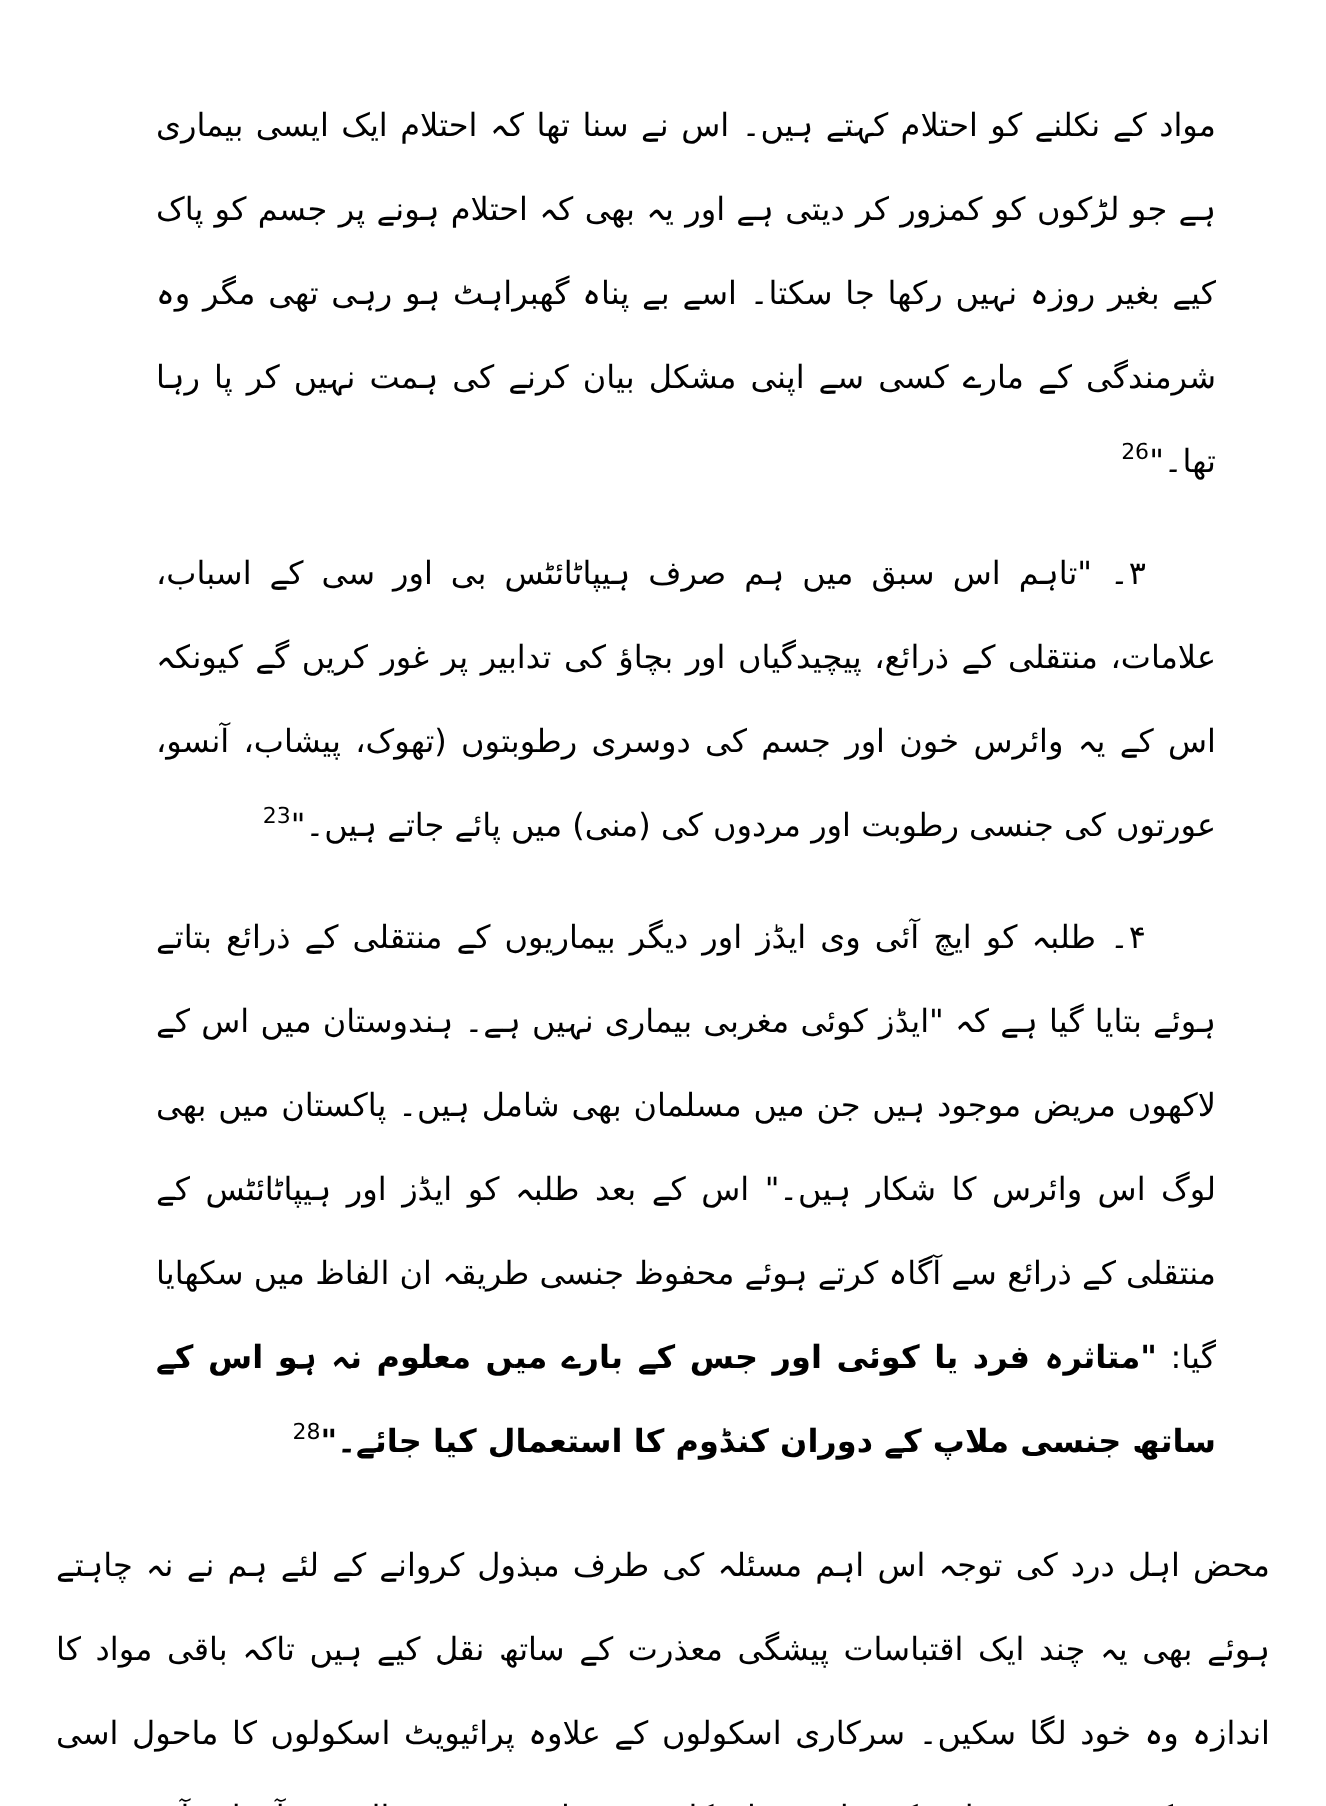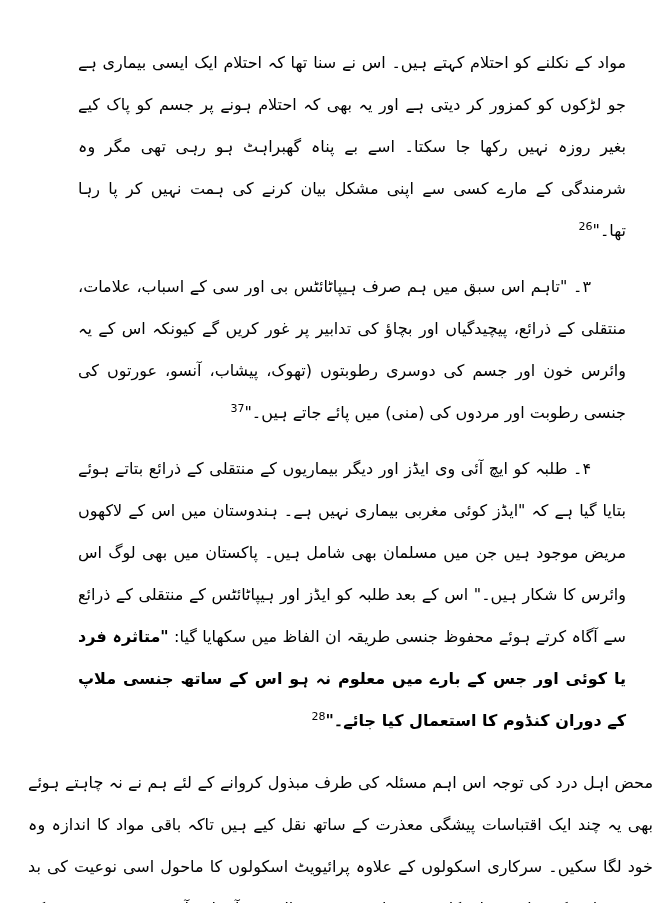--- a/index.html
+++ b/index.html
@@ -6,21 +6,21 @@
   html, body { background: #ffffff; }
   body {
     width: 663px; height: 903px;
     font-family: "DejaVu Sans", sans-serif;
   }
   .page {
     width: 663px; height: 903px;
     background: #ffffff;
     color: #000000;
     direction: rtl;
-    padding: 42px 10px 0 28px;
+    padding: 42px 28px 0 28px;
     overflow: hidden;
   }
   .quote-block {
     margin: 0 27px 0 50px; 
   }
   .para {
     font-size: 16px;
     line-height: 42px;
     text-align: justify;
     color: #000000;
@@ -39,21 +39,21 @@
 </style>
 </head>
 <body>
 
 <main class="page">
 
   <section class="quote-block">
 
     <p class="para"><span>مواد کے نکلنے کو احتلام کہتے ہیں۔ اس نے سنا تھا کہ احتلام ایک ایسی بیماری ہے جو لڑکوں کو کمزور کر دیتی ہے اور یہ بھی کہ احتلام ہونے پر جسم کو پاک کیے بغیر روزہ نہیں رکھا جا سکتا۔ اسے بے پناہ گھبراہٹ ہو رہی تھی مگر وہ شرمندگی کے مارے کسی سے اپنی مشکل بیان کرنے کی ہمت نہیں کر پا رہا تھا۔"</span><sup class="footnote">26</sup></p>
 
-    <p class="para numbered"><span>۳۔ "تاہم اس سبق میں ہم صرف ہیپاٹائٹس بی اور سی کے اسباب، علامات، منتقلی کے ذرائع، پیچیدگیاں اور بچاؤ کی تدابیر پر غور کریں گے کیونکہ اس کے یہ وائرس خون اور جسم کی دوسری رطوبتوں (تھوک، پیشاب، آنسو، عورتوں کی جنسی رطوبت اور مردوں کی (منی) میں پائے جاتے ہیں۔"</span><sup class="footnote">37</sup></p>
+    <p class="para numbered"><span>۳۔ "تاہم اس سبق میں ہم صرف ہیپاٹائٹس بی اور سی کے اسباب، علامات، منتقلی کے ذرائع، پیچیدگیاں اور بچاؤ کی تدابیر پر غور کریں گے کیونکہ اس کے یہ وائرس خون اور جسم کی دوسری رطوبتوں (تھوک، پیشاب، آنسو، عورتوں کی جنسی رطوبت اور مردوں کی (منی) میں پائے جاتے ہیں۔"</span><sup class="footnote">23</sup></p>
 
     <p class="para numbered"><span>۴۔ طلبہ کو ایچ آئی وی ایڈز اور دیگر بیماریوں کے منتقلی کے ذرائع بتاتے ہوئے بتایا گیا ہے کہ "ایڈز کوئی مغربی بیماری نہیں ہے۔ ہندوستان میں اس کے لاکھوں مریض موجود ہیں جن میں مسلمان بھی شامل ہیں۔ پاکستان میں بھی لوگ اس وائرس کا شکار ہیں۔" اس کے بعد طلبہ کو ایڈز اور ہیپاٹائٹس کے منتقلی کے ذرائع سے آگاہ کرتے ہوئے محفوظ جنسی طریقہ ان الفاظ میں سکھایا گیا: </span><strong>"متاثرہ فرد یا کوئی اور جس کے بارے میں معلوم نہ ہو اس کے ساتھ جنسی ملاپ کے دوران کنڈوم کا استعمال کیا جائے۔"</strong><sup class="footnote">28</sup></p>
 
   </section>
 
   <p class="para body-para"><span>محض اہل درد کی توجہ اس اہم مسئلہ کی طرف مبذول کروانے کے لئے ہم نے نہ چاہتے ہوئے بھی یہ چند ایک اقتباسات پیشگی معذرت کے ساتھ نقل کیے ہیں تاکہ باقی مواد کا اندازہ وہ خود لگا سکیں۔ سرکاری اسکولوں کے علاوہ پرائیویٹ اسکولوں کا ماحول اسی نوعیت کی بد ترین خرابی کی طرف جا چکا ہے۔ جہاں توحید، رسالت، قرآن اور آخرت سے دور ہونے کے ساتھ بے حجابی پر مبنی مخلوط نظام تعلیم نے ہماری نوجوان نسل</span></p>
 
 </main>
 
 </body></html>

